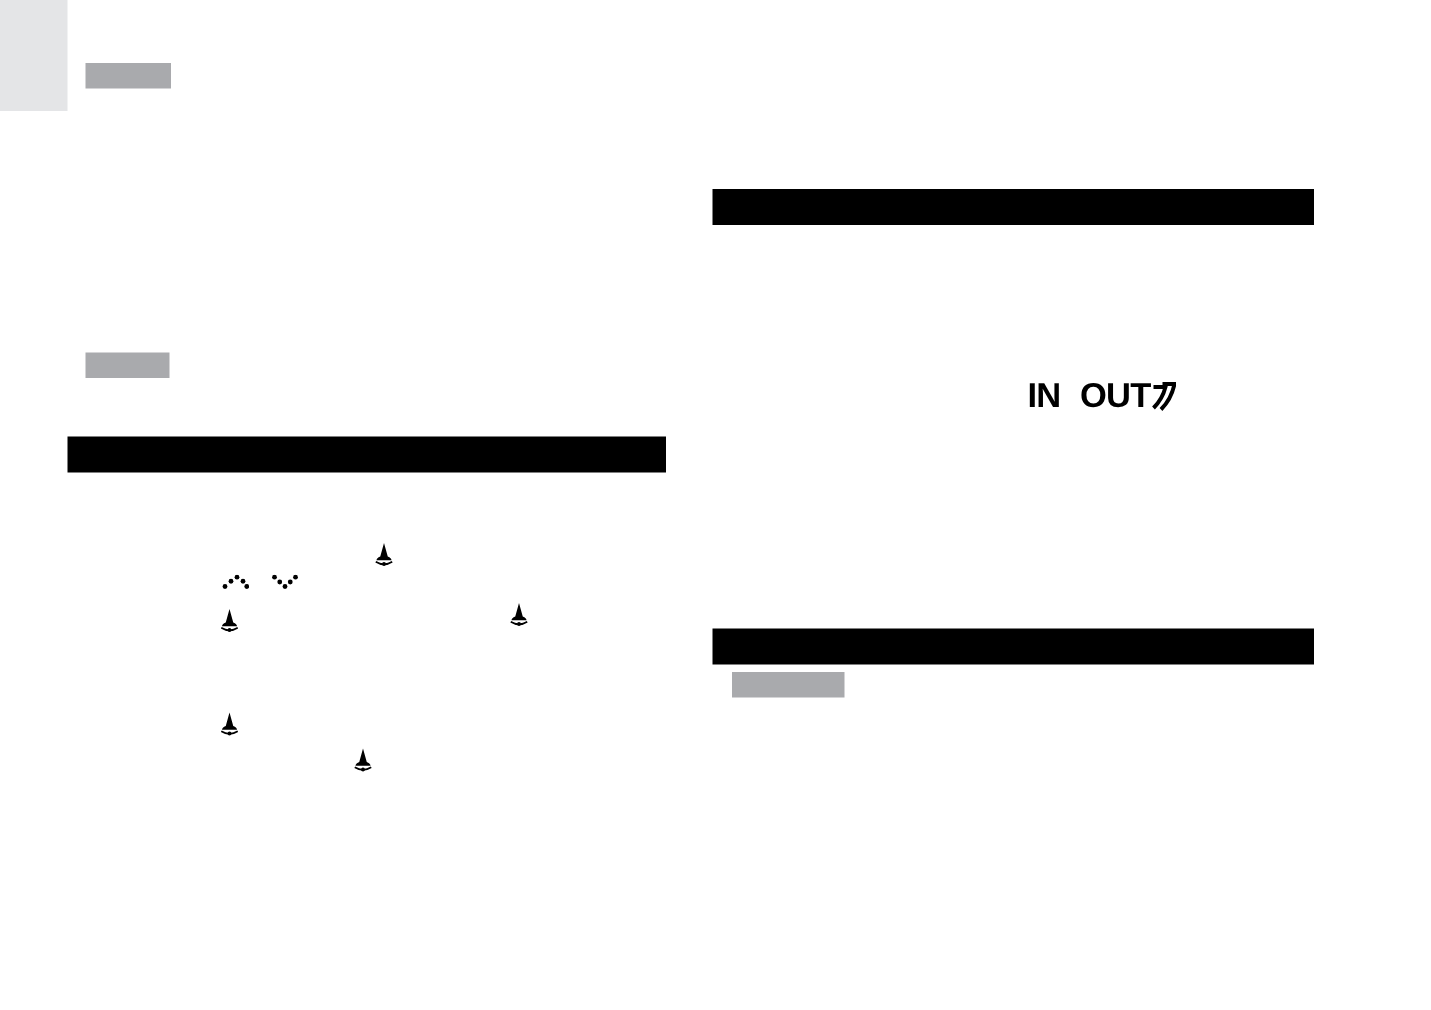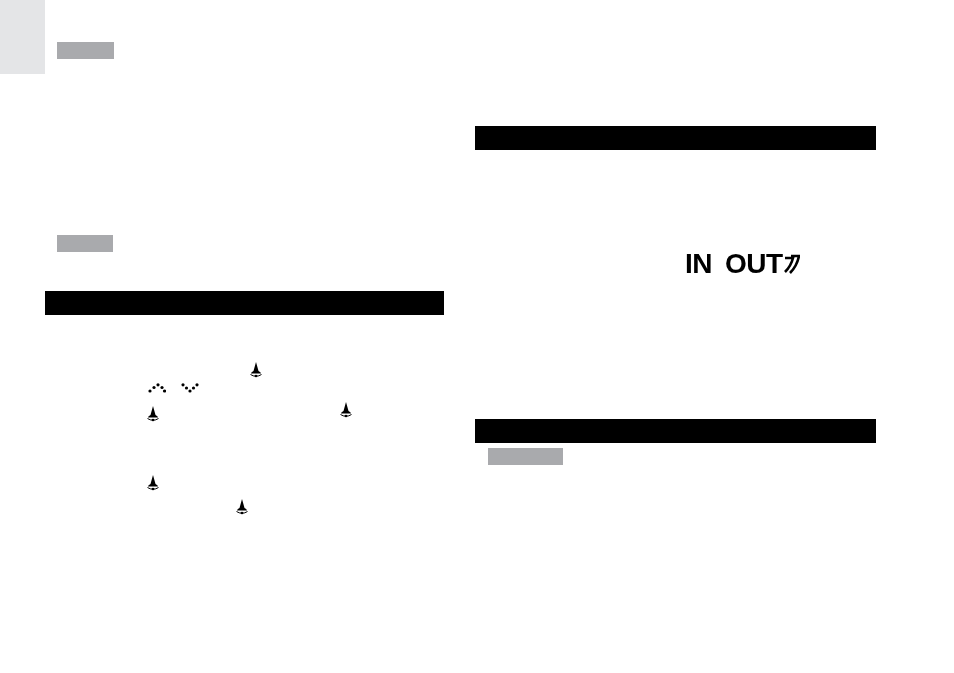--- a/index.html
+++ b/index.html
@@ -3,21 +3,21 @@
 <meta charset="utf-8">
 <style>
   html,body{margin:0;padding:0;}
   body{width:954px;height:673px;position:relative;background:#ffffff;overflow:hidden;font-family:"Liberation Sans",sans-serif;}
   .abs{position:absolute;}
   .side-tab{left:0;top:0;width:45px;height:74px;background:#e4e5e7;}
   .gray-label{background:#a9aaad;height:17px;}
   .bar{background:#000;height:24px;}
   .bell{width:14px;height:17px;}
   .dots{width:18px;height:10px;}
-  .inout{font-weight:bold;font-size:28px;letter-spacing:-0.5px;color:#000;display:flex;align-items:center;line-height:1;}
+  .inout{font-weight:bold;font-size:23px;letter-spacing:-0.5px;color:#000;display:flex;align-items:center;line-height:1;}
   .inout .gap{display:inline-block;width:13px;}
 </style>
 </head>
 <body>
 
 <div class="abs side-tab"></div>
 
 <div class="abs gray-label" style="left:57px;top:42px;width:57px;"></div>
 <div class="abs gray-label" style="left:57px;top:235px;width:56px;"></div>
 <div class="abs bar" style="left:45px;top:291px;width:399px;"></div>

